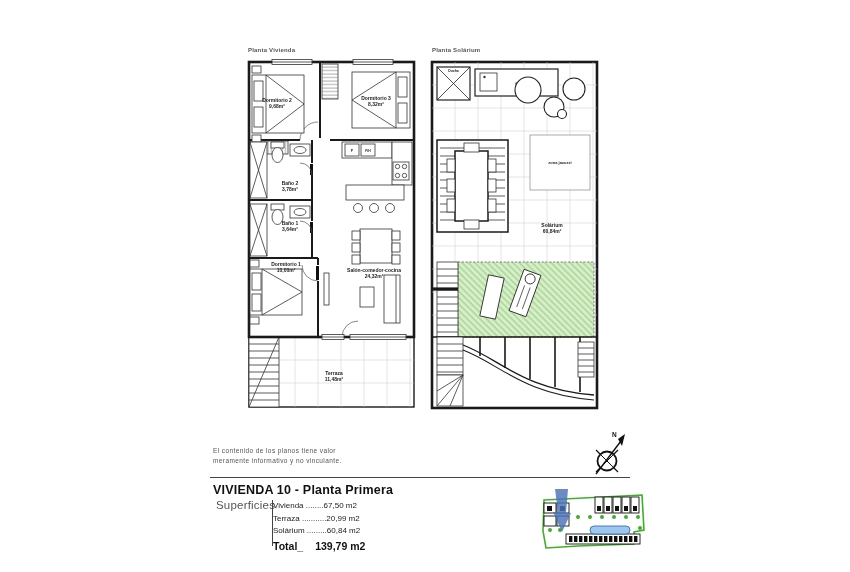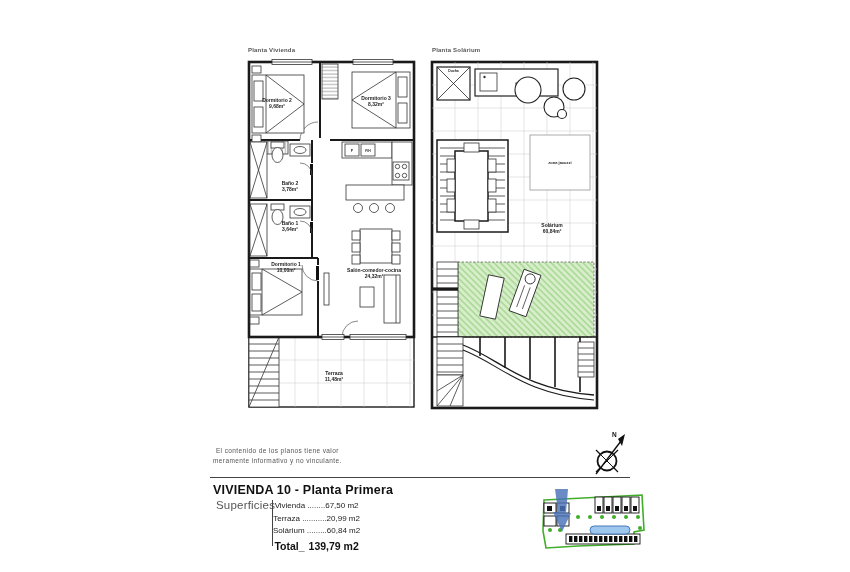--- a/index.html
+++ b/index.html
@@ -1,17 +1,17 @@
 <!DOCTYPE html>
 <html><head>
 <meta charset="utf-8">
 <style>
   html,body{margin:0;padding:0;background:#ffffff;}
   .page{position:relative;width:850px;height:572px;background:#fff;overflow:hidden;
-        font-family:"Liberation Sans",sans-serif;text-align:center;}
+        font-family:"Liberation Sans",sans-serif;}
   .plan-title{position:absolute;font-size:6px;font-weight:700;color:#555;letter-spacing:.2px;}
   .plan-svg{position:absolute;}
   .watermark{position:absolute;font-family:"Liberation Serif",serif;font-size:27px;
              color:#b4b4b4;opacity:.45;letter-spacing:1px;}
   
   .wall-outer{fill:#fff;stroke:#1a1a1a;stroke-width:2.6;}
   .wall{stroke:#1a1a1a;stroke-width:2;fill:none;}
   .wall-lt{fill:#fff;stroke:#1a1a1a;stroke-width:1.4;}
   .thin{fill:#fff;stroke:#333;stroke-width:.8;}
   .thinl{fill:none;stroke:#333;stroke-width:.8;}
@@ -23,21 +23,21 @@
   
   .disclaimer{position:absolute;left:213px;top:446px;font-size:6.5px;line-height:9.5px;
               color:#555;letter-spacing:.4px;}
   .footer-rule{position:absolute;left:210px;top:477px;width:420px;height:1px;background:#444;}
   .block-title{position:absolute;left:213px;top:483px;font-size:12.5px;font-weight:800;color:#111;letter-spacing:.2px;}
   .superficies{position:absolute;left:216px;top:499px;font-size:11.5px;color:#555;letter-spacing:.2px;}
   .v-divider{position:absolute;left:272px;top:500px;width:1px;height:46px;background:#444;}
   .areas{position:absolute;left:273px;top:500px;font-size:8px;color:#222;}
   .area-row{height:12.5px;line-height:12.5px;white-space:pre;}
   .total-row{margin-top:2px;font-size:10.5px;font-weight:800;color:#111;white-space:pre;}
-  .total-row .total-val{margin-left:4px;}
+  .total-row .total-val{margin-left:12px;}
   .compass{position:absolute;left:588px;top:428px;}
   .siteplan{position:absolute;left:538px;top:486px;}
 </style>
 </head>
 <body>
 
 <div class="page">
 
   <div class="watermark" style="left:432px;top:256px">Spain</div>
 

